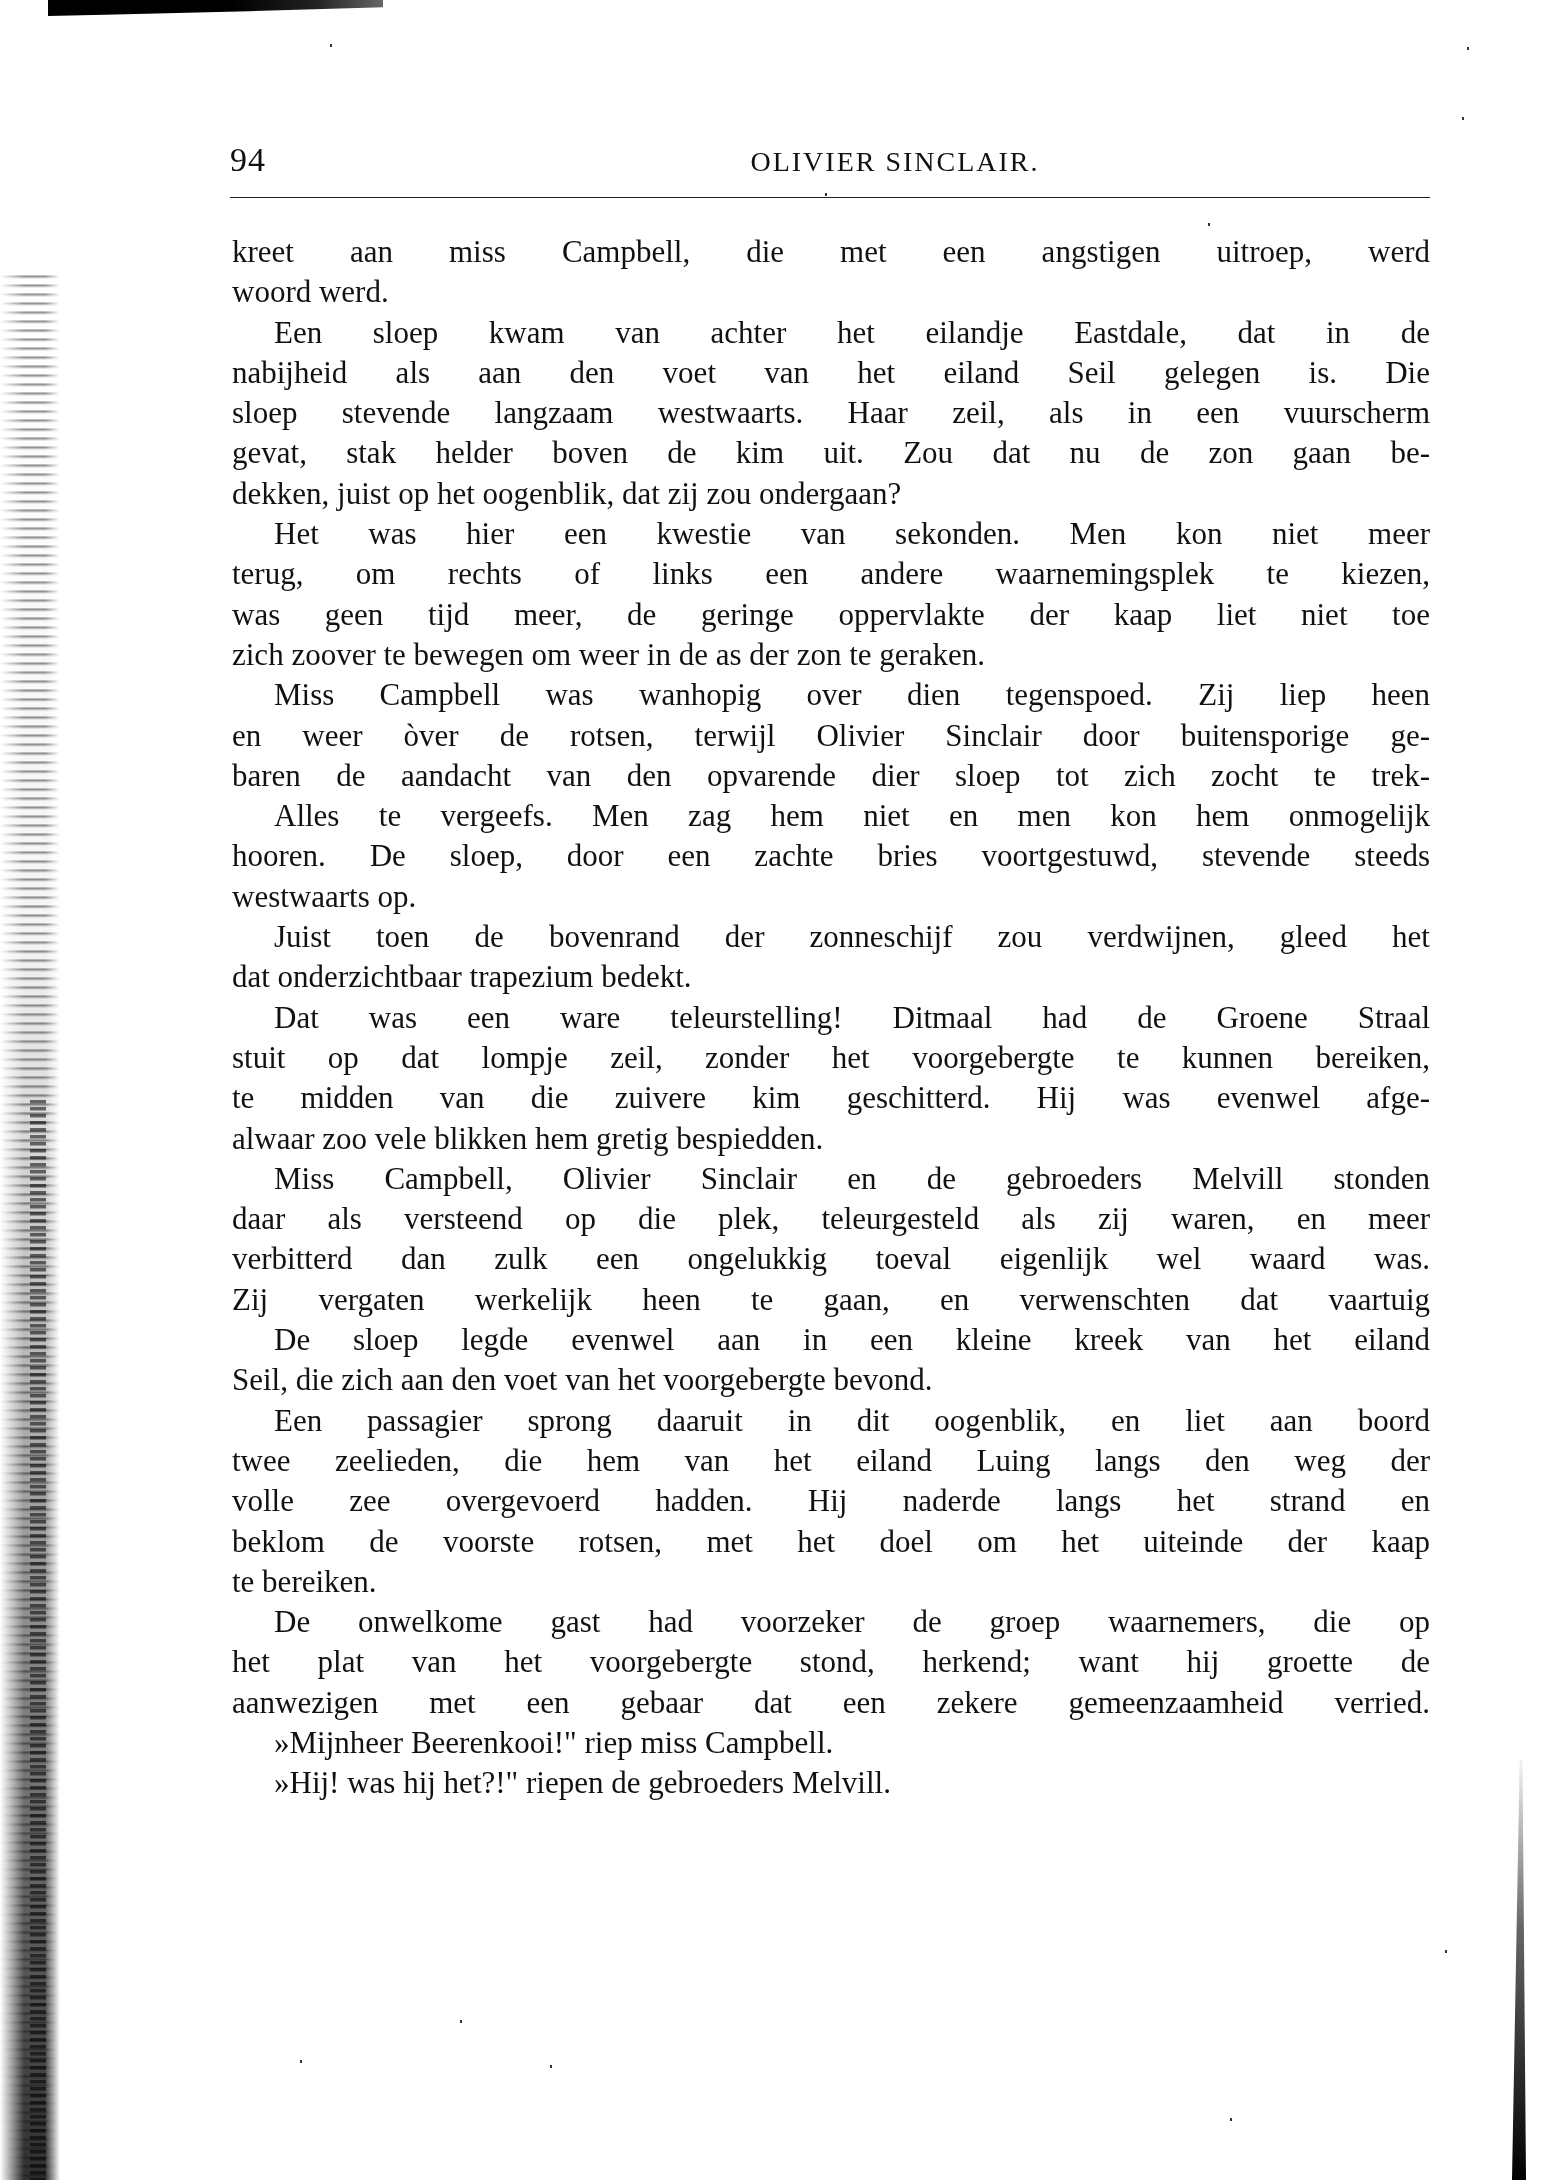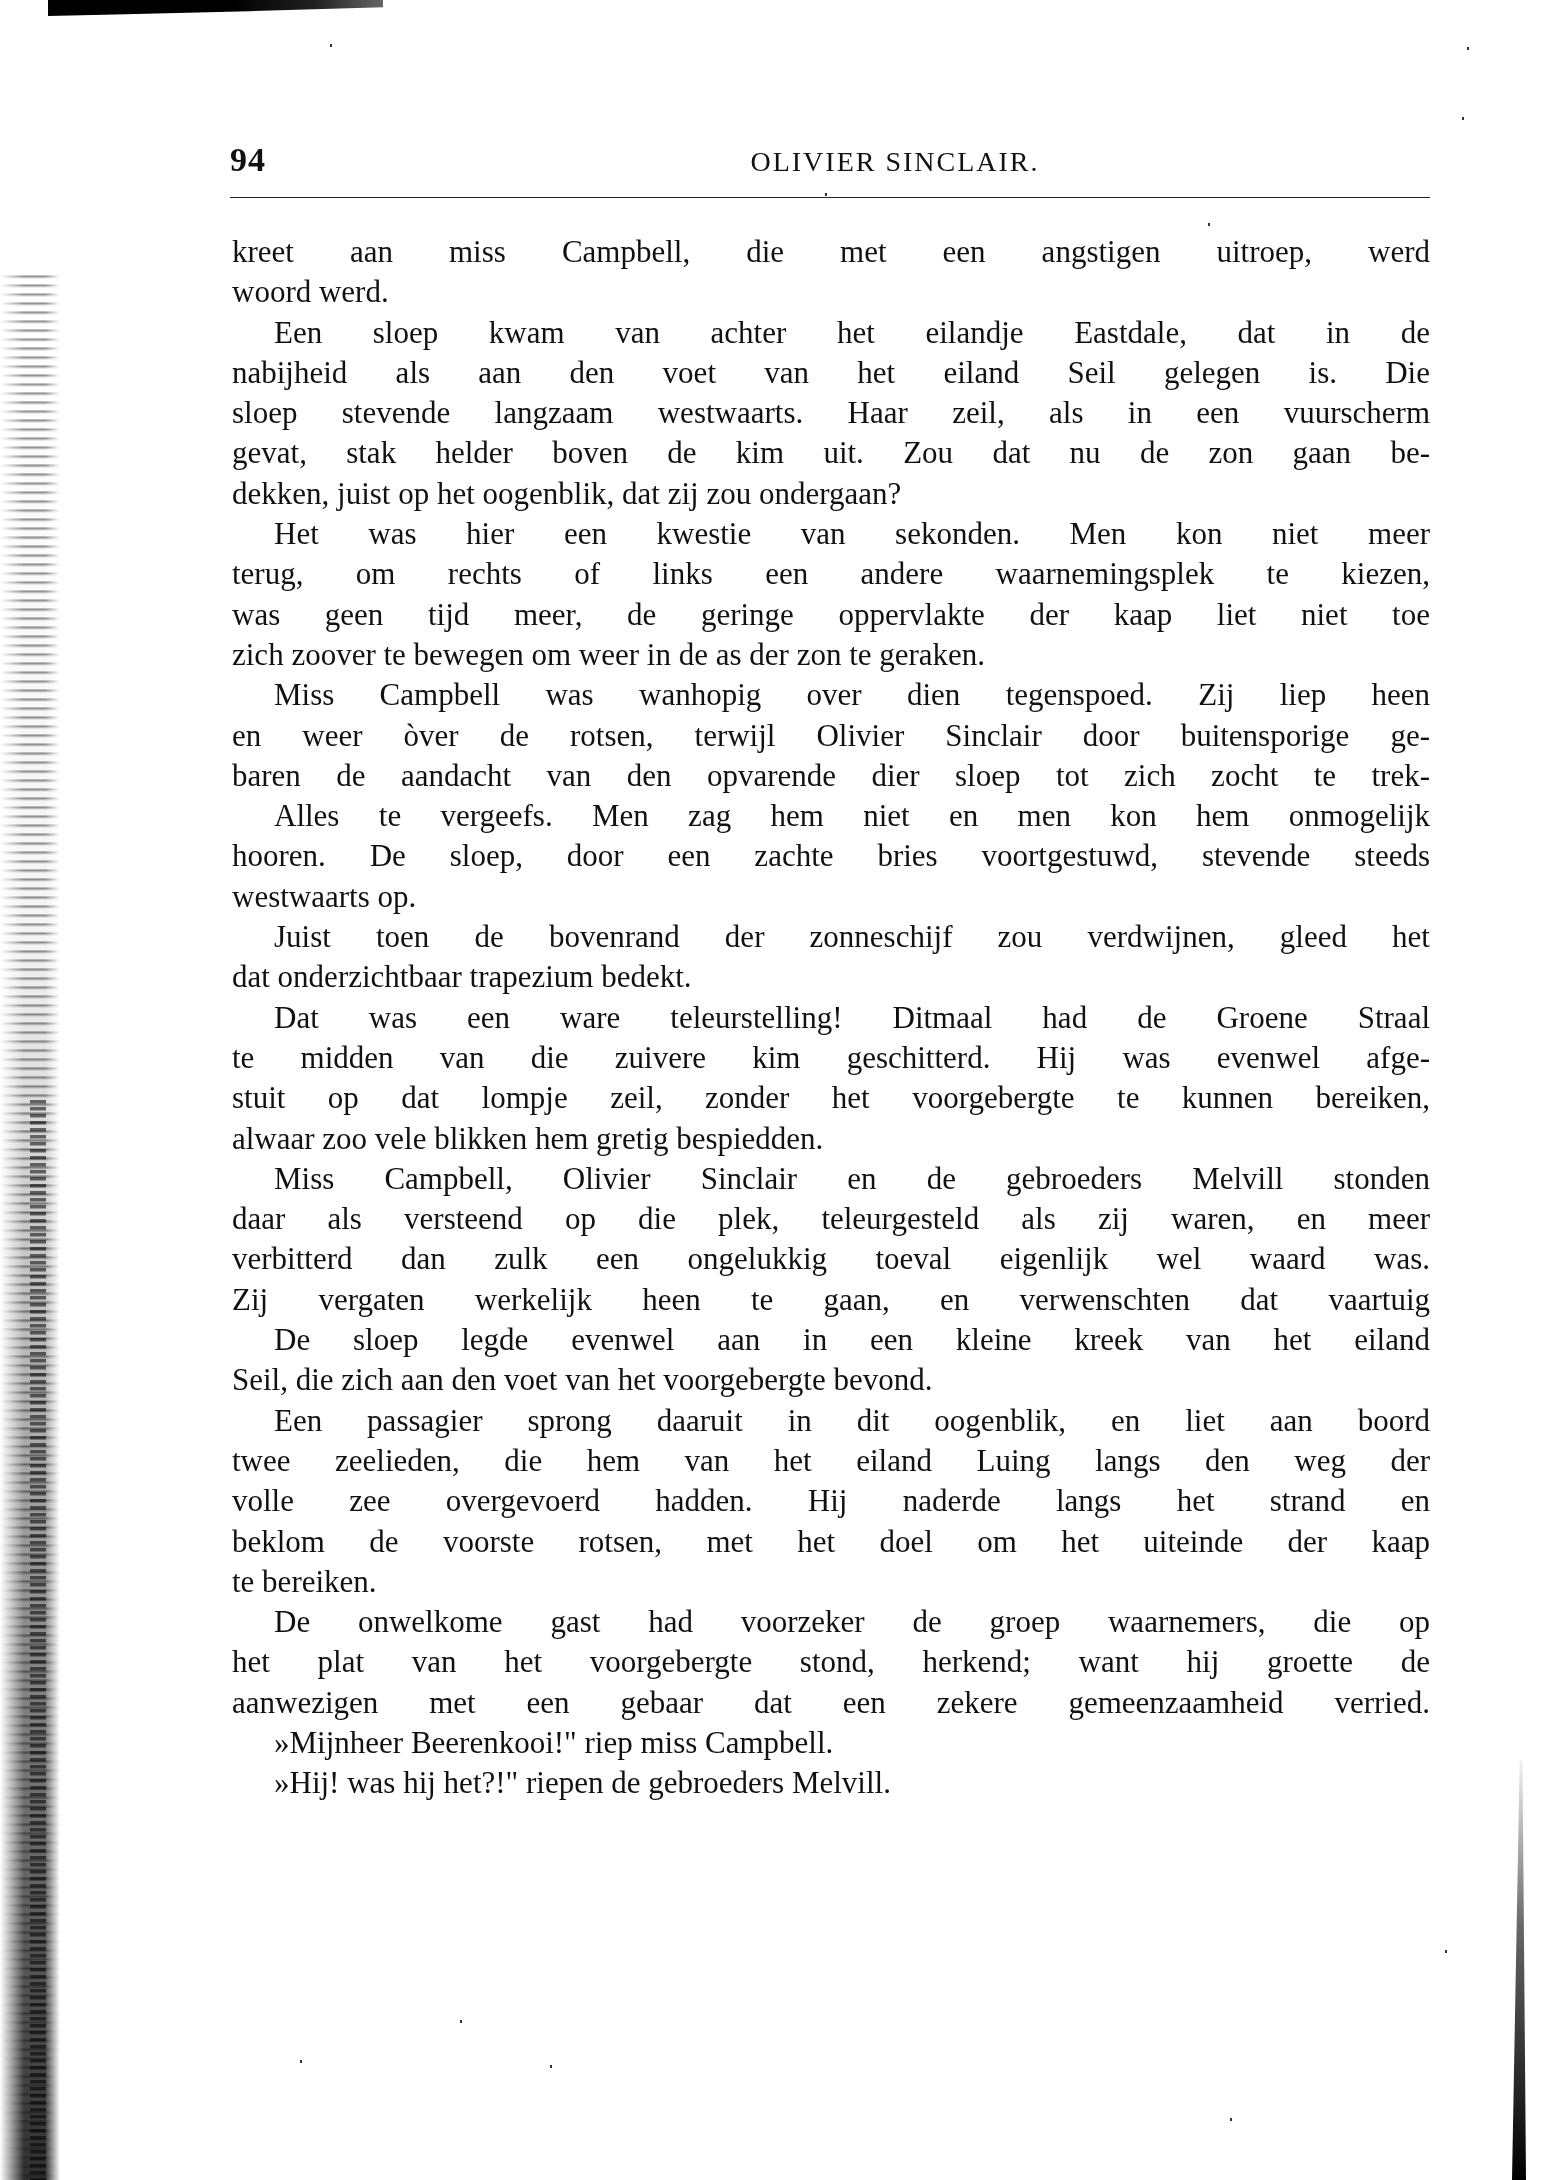--- a/index.html
+++ b/index.html
@@ -62,21 +62,20 @@
     width: 1200px;
     height: 44px;
   }
   .page-number {
     position: absolute;
     left: 0;
     top: 0;
     font-size: 34px;
     line-height: 44px;
     letter-spacing: 1px;
-    font-weight: bold;
   }
   .running-head {
     position: absolute;
     left: 0;
     right: 0;
     top: 4px;
     text-align: center;
     font-size: 28px;
     letter-spacing: 2px;
     line-height: 40px;
@@ -147,22 +146,22 @@
     <span class="line last">zich zoover te bewegen om weer in de as der zon te geraken.</span>
     <span class="line indent">Miss Campbell was wanhopig over dien tegenspoed. Zij liep heen</span>
     <span class="line">en weer òver de rotsen, terwijl Olivier Sinclair door buitensporige ge-</span>
     <span class="line">baren de aandacht van den opvarende dier sloep tot zich zocht te trek-</span>
     <span class="line indent">Alles te vergeefs. Men zag hem niet en men kon hem onmogelijk</span>
     <span class="line">hooren. De sloep, door een zachte bries voortgestuwd, stevende steeds</span>
     <span class="line last">westwaarts op.</span>
     <span class="line indent">Juist toen de bovenrand der zonneschijf zou verdwijnen, gleed het</span>
     <span class="line last">dat onderzichtbaar trapezium bedekt.</span>
     <span class="line indent">Dat was een ware teleurstelling! Ditmaal had de Groene Straal</span>
+    <span class="line">stuit op dat lompje zeil, zonder het voorgebergte te kunnen bereiken,</span>
     <span class="line">te midden van die zuivere kim geschitterd. Hij was evenwel afge-</span>
-    <span class="line">stuit op dat lompje zeil, zonder het voorgebergte te kunnen bereiken,</span>
     <span class="line last">alwaar zoo vele blikken hem gretig bespiedden.</span>
     <span class="line indent">Miss Campbell, Olivier Sinclair en de gebroeders Melvill stonden</span>
     <span class="line">daar als versteend op die plek, teleurgesteld als zij waren, en meer</span>
     <span class="line">verbitterd dan zulk een ongelukkig toeval eigenlijk wel waard was.</span>
     <span class="line">Zij vergaten werkelijk heen te gaan, en verwenschten dat vaartuig</span>
     <span class="line indent">De sloep legde evenwel aan in een kleine kreek van het eiland</span>
     <span class="line last">Seil, die zich aan den voet van het voorgebergte bevond.</span>
     <span class="line indent">Een passagier sprong daaruit in dit oogenblik, en liet aan boord</span>
     <span class="line">twee zeelieden, die hem van het eiland Luing langs den weg der</span>
     <span class="line">volle zee overgevoerd hadden. Hij naderde langs het strand en</span>

